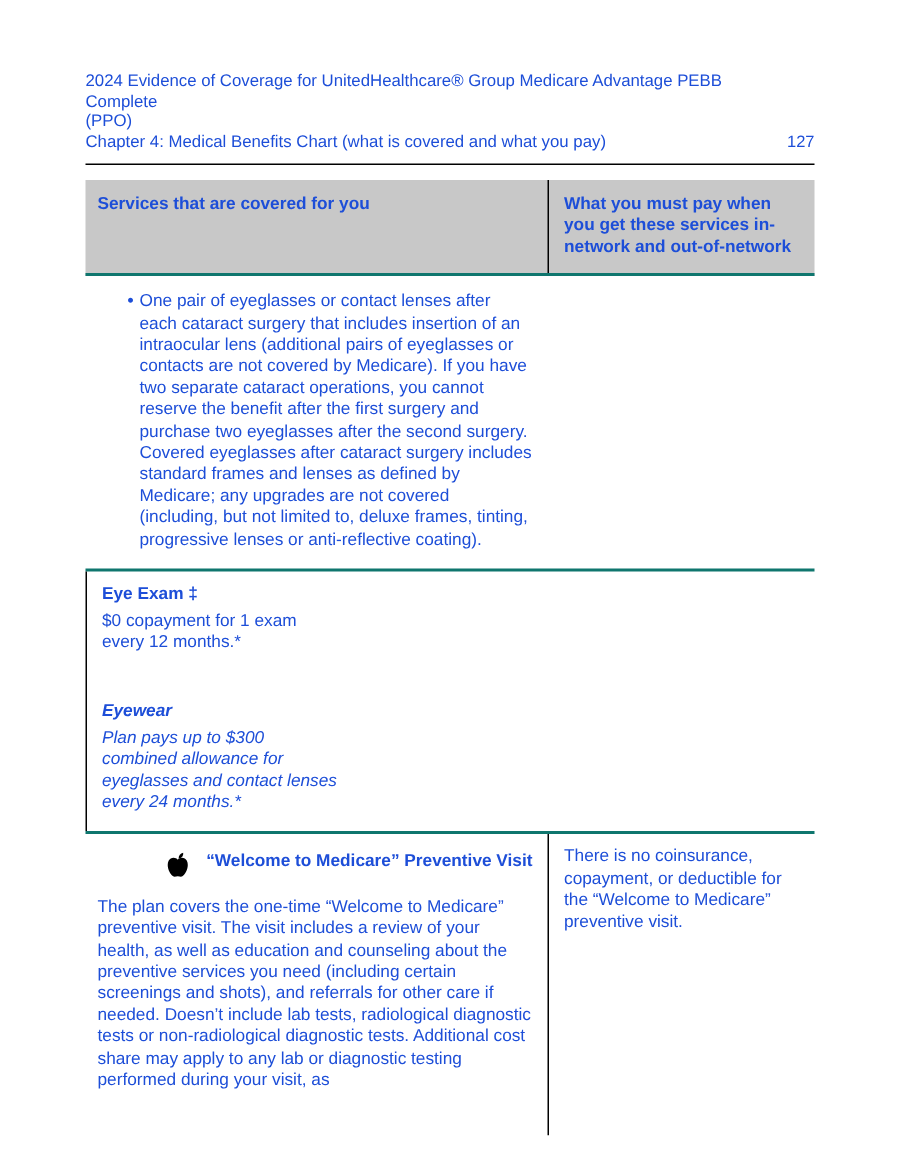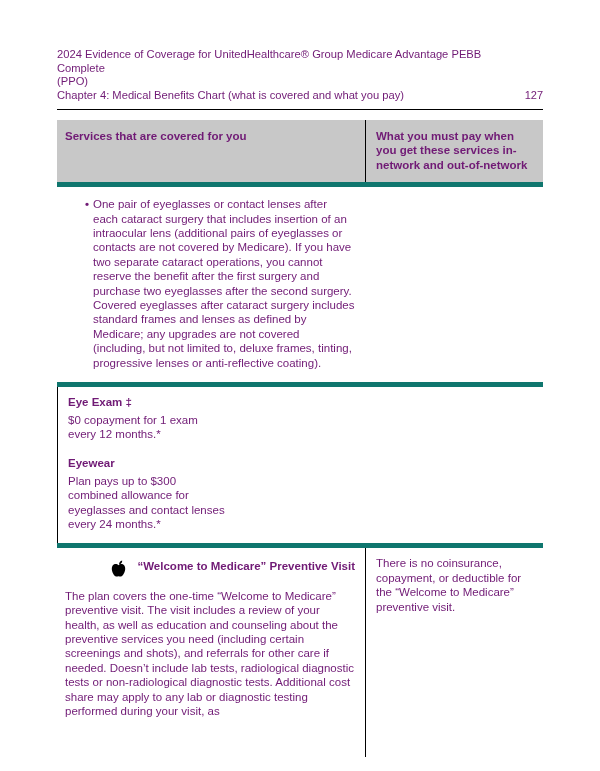--- a/index.html
+++ b/index.html
@@ -2,21 +2,21 @@
 <html><head>
 <meta charset="utf-8">
 <style>
   html, body { margin: 0; padding: 0; background: #ffffff; }
   .page {
     position: relative;
     width: 600px;
     height: 757px;
     background: #ffffff;
     font-family: "Liberation Sans", sans-serif;
-    color: #701a75;
+    color: #1d4ed8;
     overflow: hidden;
     box-sizing: border-box;
   }
   .header {
     position: absolute;
     left: 57px;
     right: 57px;
     top: 48px;
   }
   .header-flex { display: flex; justify-content: space-between; align-items: flex-end; }
@@ -28,39 +28,39 @@
     margin: 7px 0 0 0;
   }
   .benefits-table {
     position: absolute;
     left: 57px;
     top: 120px;
     width: 486px;
     font-size: 11.5px;
     line-height: 14.4px;
   }
-  .trow { display: flex; border-bottom: 5px solid #0f766e; box-sizing: border-box; }
+  .trow { display: flex; border-bottom: 2px solid #0f766e; box-sizing: border-box; }
   .cell-l {
     width: 308px;
     box-sizing: border-box;
     padding: 8px 10px 12px 8px;
   }
   .cell-r {
     width: 178px;
     box-sizing: border-box;
     border-left: 1px solid #000;
     padding: 8px 8px 12px 10px;
   }
   .thead-row { background: #c8c8c8; }
   .thead-row .cell-l, .thead-row .cell-r { font-weight: bold; padding-top: 9px; padding-bottom: 10px; }
   .bullet-item { display: flex; padding-left: 20px; padding-top: 2px; }
   .bullet-marker { flex: 0 0 auto; width: 8px; font-weight: bold; }
   .bold { font-weight: bold; }
   .para { margin-top: 4px; }
-  .eyewear-block { margin-top: 15px; }
+  .eyewear-block { margin-top: 32px; font-style: italic; }
   .sub-text { margin-top: 3px; }
   .row-welcome { min-height: 232px; }
   .welcome-heading-line { display: flex; align-items: flex-start; padding-top: 3px; justify-content: flex-end; }
   .apple-icon-wrap { flex: 0 0 auto; width: 15px; margin-right: 11px; margin-top: 1px; }
   .welcome-para { margin-top: 8px; }
 </style>
 </head>
 <body>
 
 <div class="page">

